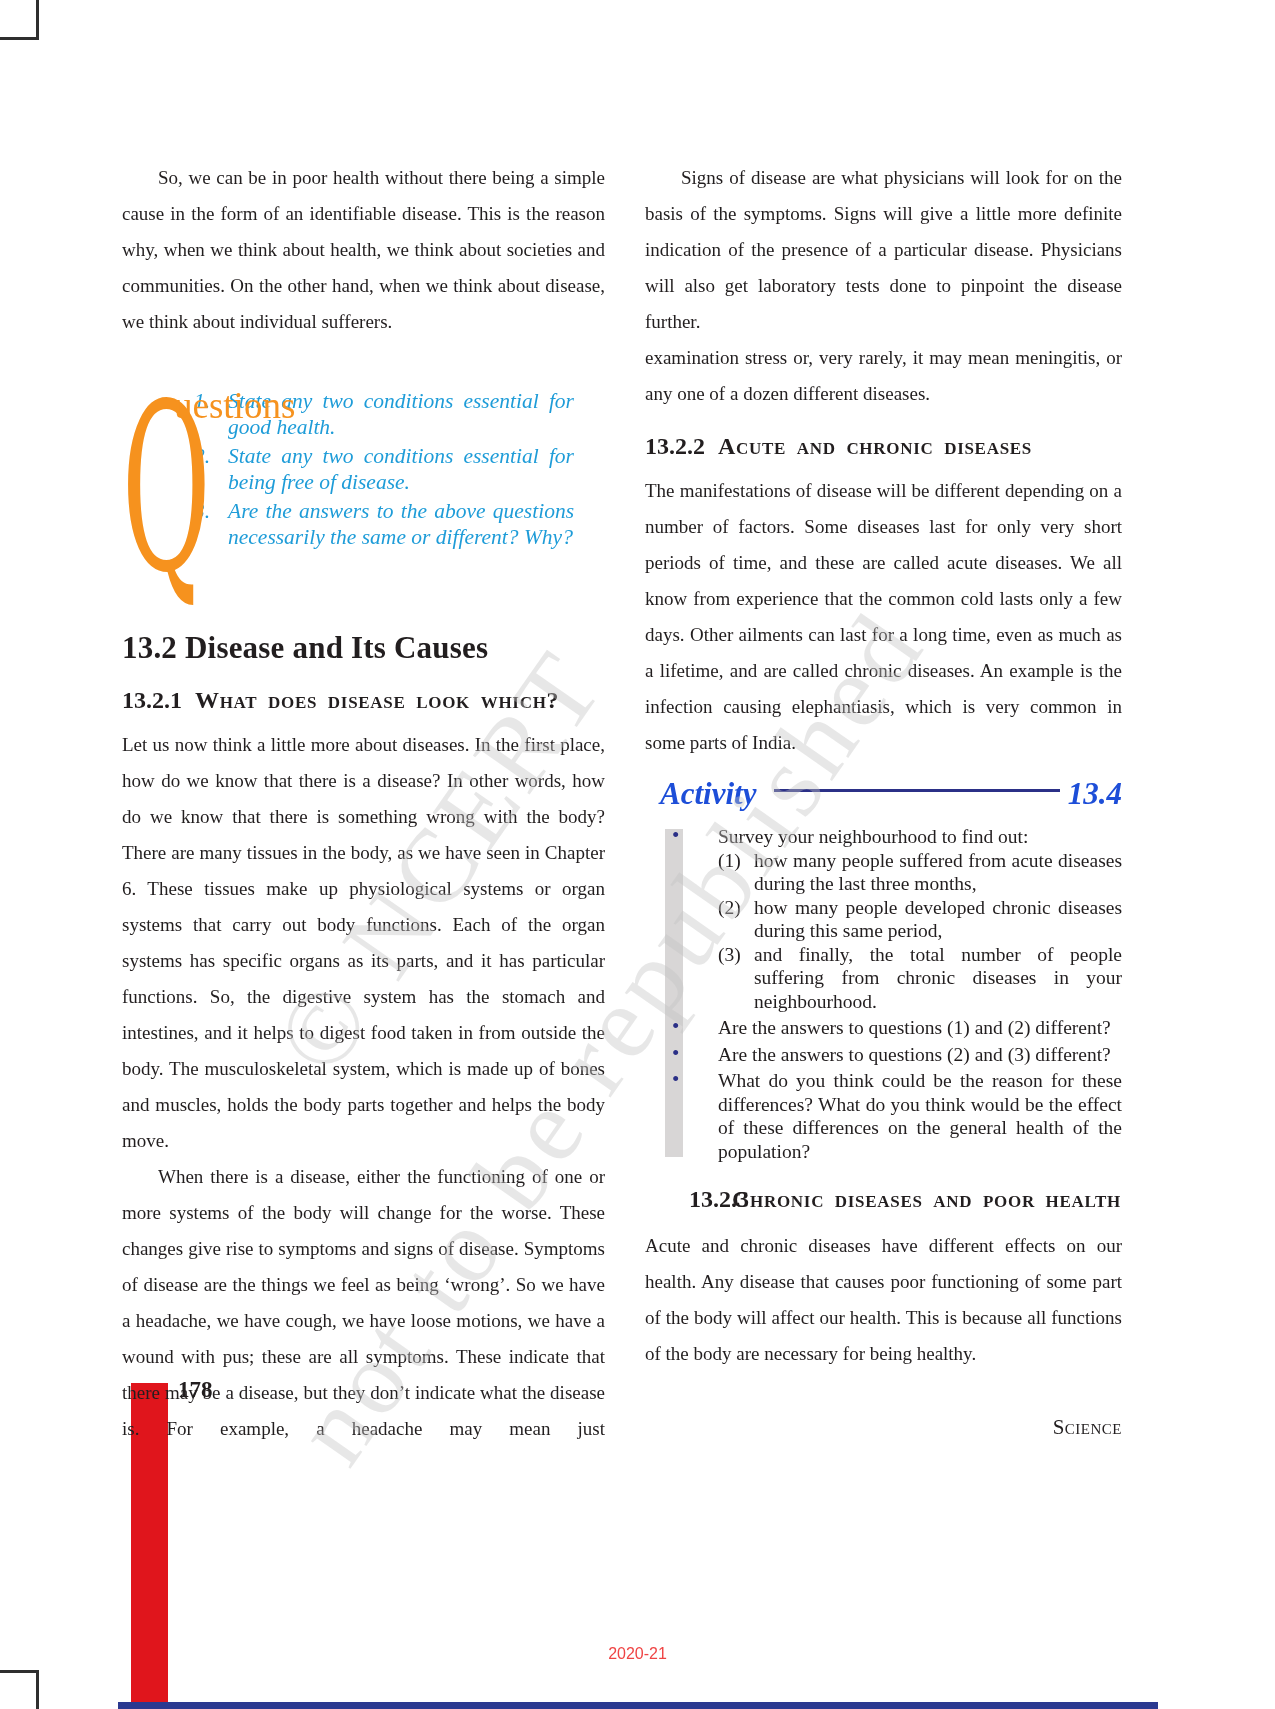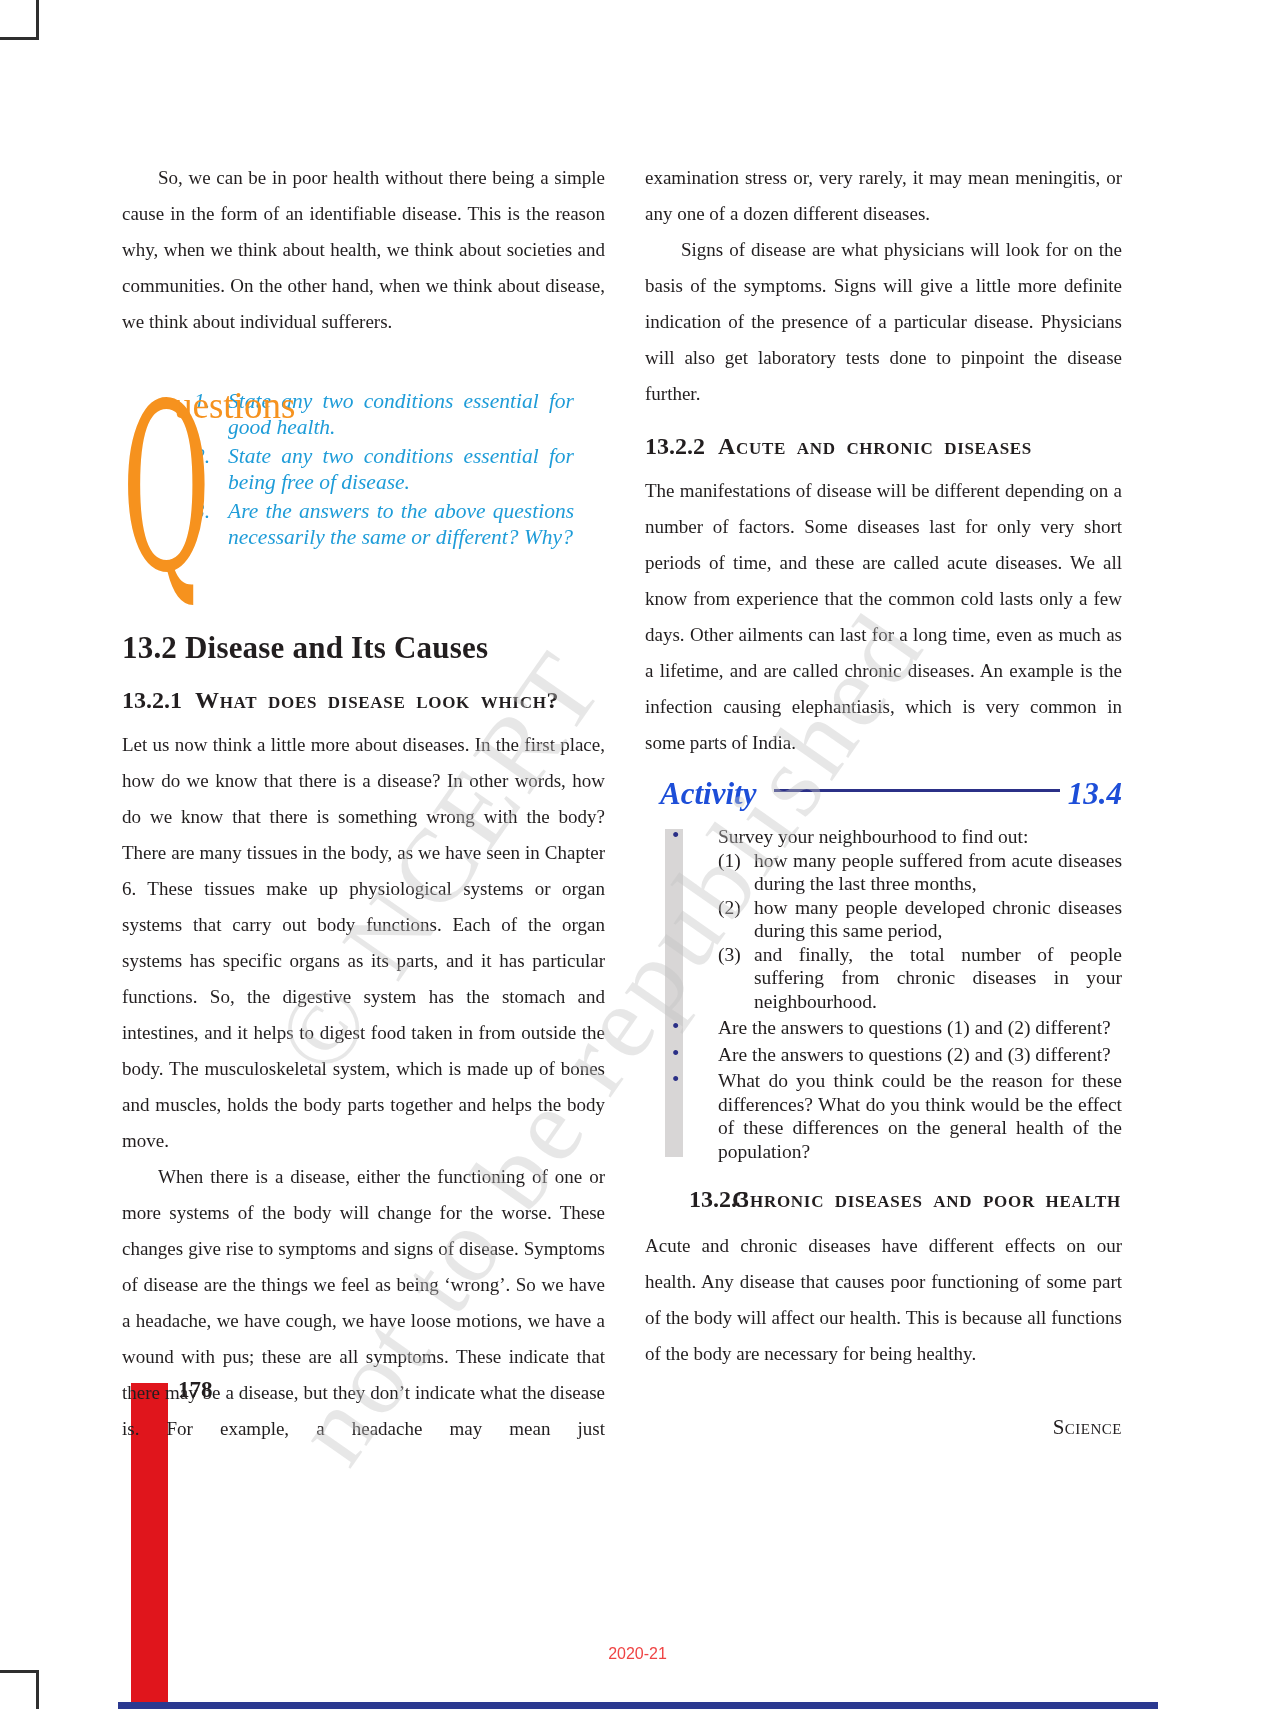--- a/index.html
+++ b/index.html
@@ -100,22 +100,22 @@
 
     <h3 class="h3">
       <span class="h3num">13.2.1</span><span class="h3sc">What does disease look which?</span>
     </h3>
 
     <p class="bp">Let us now think a little more about diseases. In the first place, how do we know that there is a disease? In other words, how do we know that there is something wrong with the body? There are many tissues in the body, as we have seen in Chapter 6. These tissues make up physiological systems or organ systems that carry out body functions. Each of the organ systems has specific organs as its parts, and it has particular functions. So, the digestive system has the stomach and intestines, and it helps to digest food taken in from outside the body. The musculoskeletal system, which is made up of bones and muscles, holds the body parts together and helps the body move.</p>
     <p class="bp ind cont">When there is a disease, either the functioning of one or more systems of the body will change for the worse. These changes give rise to symptoms and signs of disease. Symptoms of disease are the things we feel as being ‘wrong’. So we have a headache, we have cough, we have loose motions, we have a wound with pus; these are all symptoms. These indicate that there may be a disease, but they don’t indicate what the disease is. For example, a headache may mean just</p>
   </div>
 
   <div class="col right">
+    <p class="bp ind">Signs of disease are what physicians will look for on the basis of the symptoms. Signs will give a little more definite indication of the presence of a particular disease. Physicians will also get laboratory tests done to pinpoint the disease further.</p>
     <p class="bp">examination stress or, very rarely, it may mean meningitis, or any one of a dozen different diseases.</p>
-    <p class="bp ind">Signs of disease are what physicians will look for on the basis of the symptoms. Signs will give a little more definite indication of the presence of a particular disease. Physicians will also get laboratory tests done to pinpoint the disease further.</p>
 
     <h3 class="h3">
       <span class="h3num">13.2.2</span><span class="h3sc">Acute and chronic diseases</span>
     </h3>
 
     <p class="bp">The manifestations of disease will be different depending on a number of factors. Some diseases last for only very short periods of time, and these are called acute diseases. We all know from experience that the common cold lasts only a few days. Other ailments can last for a long time, even as much as a lifetime, and are called chronic diseases. An example is the infection causing elephantiasis, which is very common in some parts of India.</p>
 
     <div class="activity">
       <div class="act-head">
         <span class="act-title">Activity</span>

